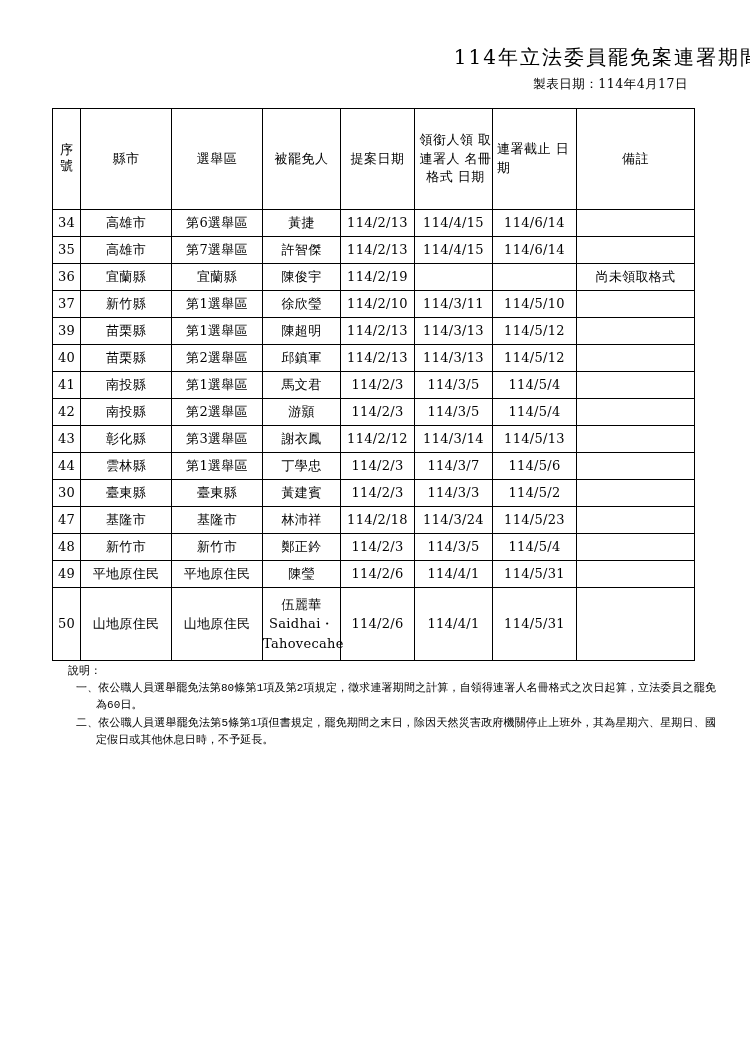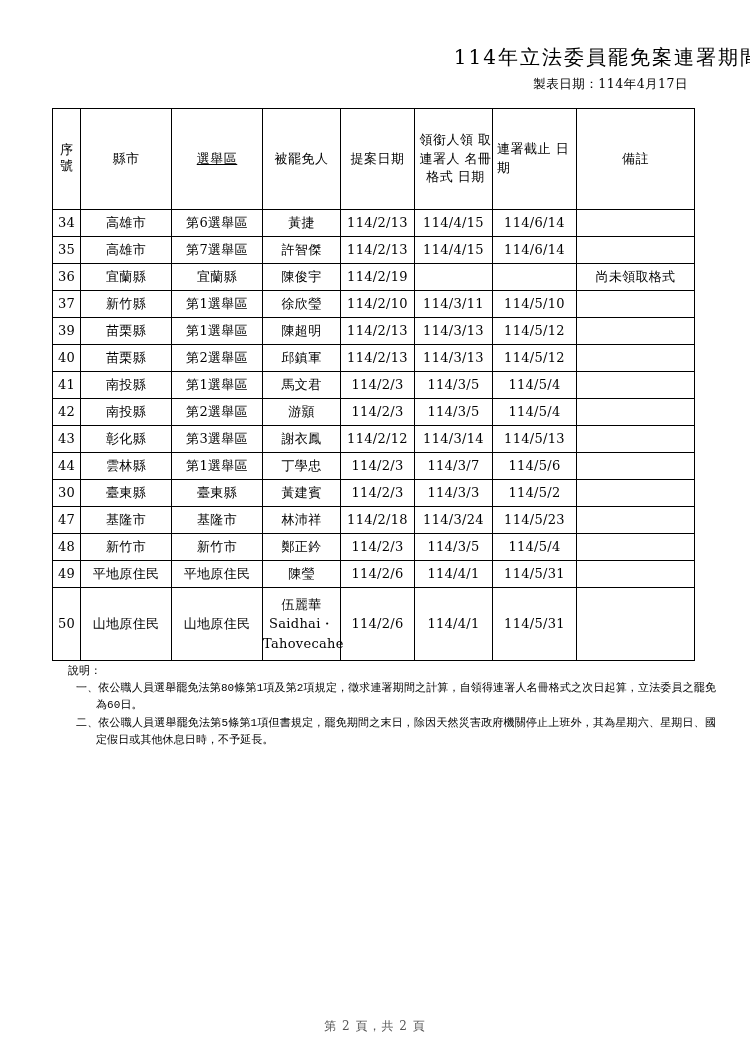--- a/index.html
+++ b/index.html
@@ -63,21 +63,21 @@
   table.main td {
     height: 26px;
     text-align: center;
     letter-spacing: 0.3px;
   }
   td.num { width: 27px; font-size: 13px; }
   td.dt, th.dt { text-align: left; padding-left: 4px; }
   td.note, th.note { text-align: left; padding-left: 6px; }
   th.h-num { width: 27px; }
   th.h-city { width: 90px; }
-  th.h-dist { width: 90px; text-decoration: underline; }
+  th.h-dist { width: 90px; }
   th.h-person { width: 77px; }
   th.h-propose { width: 73px; }
   th.h-format { width: 77px; }
   th.h-deadline { width: 83px; }
   th.h-note { width: 117px; }
   th.h-num span { display: inline-block; width: 1em; line-height: 1.25; }
   th.h-format .inner { display: block; text-align: center; padding-left: 4px; }
   th.h-deadline .inner { display: block; text-align: left; padding-left: 4px; }
   tr.tall td { height: 72px; }
   .stacked { display: block; line-height: 1.5; }
@@ -307,15 +307,14 @@
       </tr>
     </tbody>
   </table>
 
   <div class="notes">
     <p class="lead">說明：</p>
     <p class="item">一、依公職人員選舉罷免法第80條第1項及第2項規定，徵求連署期間之計算，自領得連署人名冊格式之次日起算，立法委員之罷免為60日。</p>
     <p class="item">二、依公職人員選舉罷免法第5條第1項但書規定，罷免期間之末日，除因天然災害政府機關停止上班外，其為星期六、星期日、國定假日或其他休息日時，不予延長。</p>
   </div>
 
-  <div class="footer">第 2 頁，共 2 頁</div>
 
 </div>
 
 </body></html>

